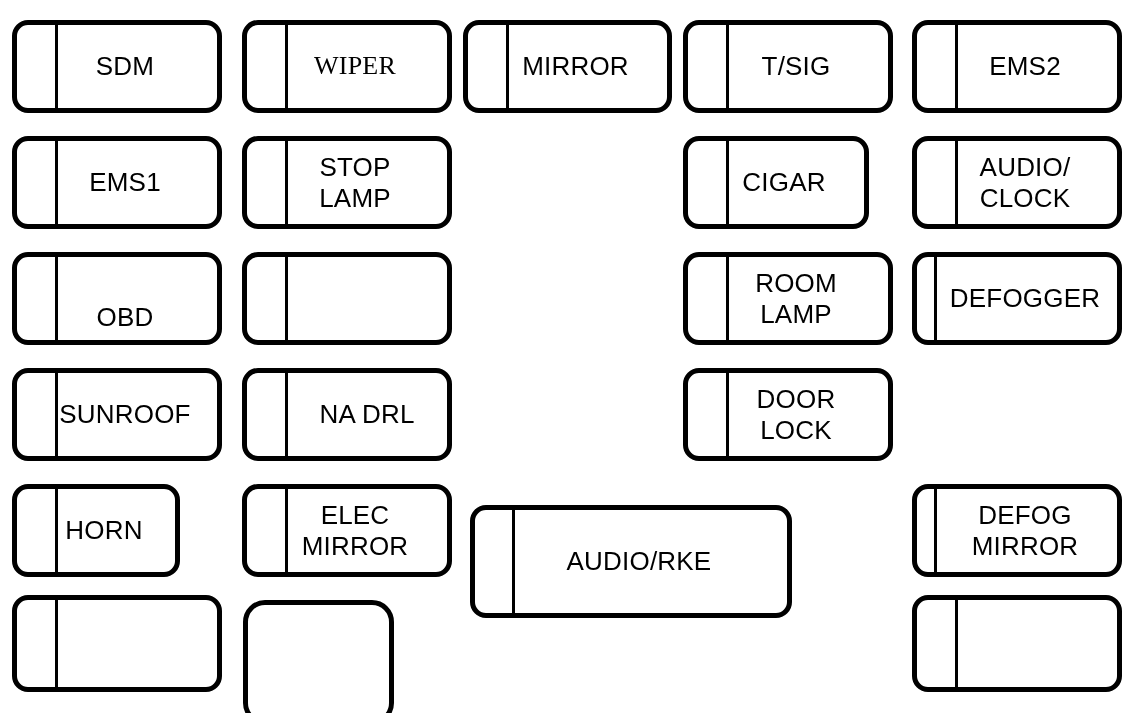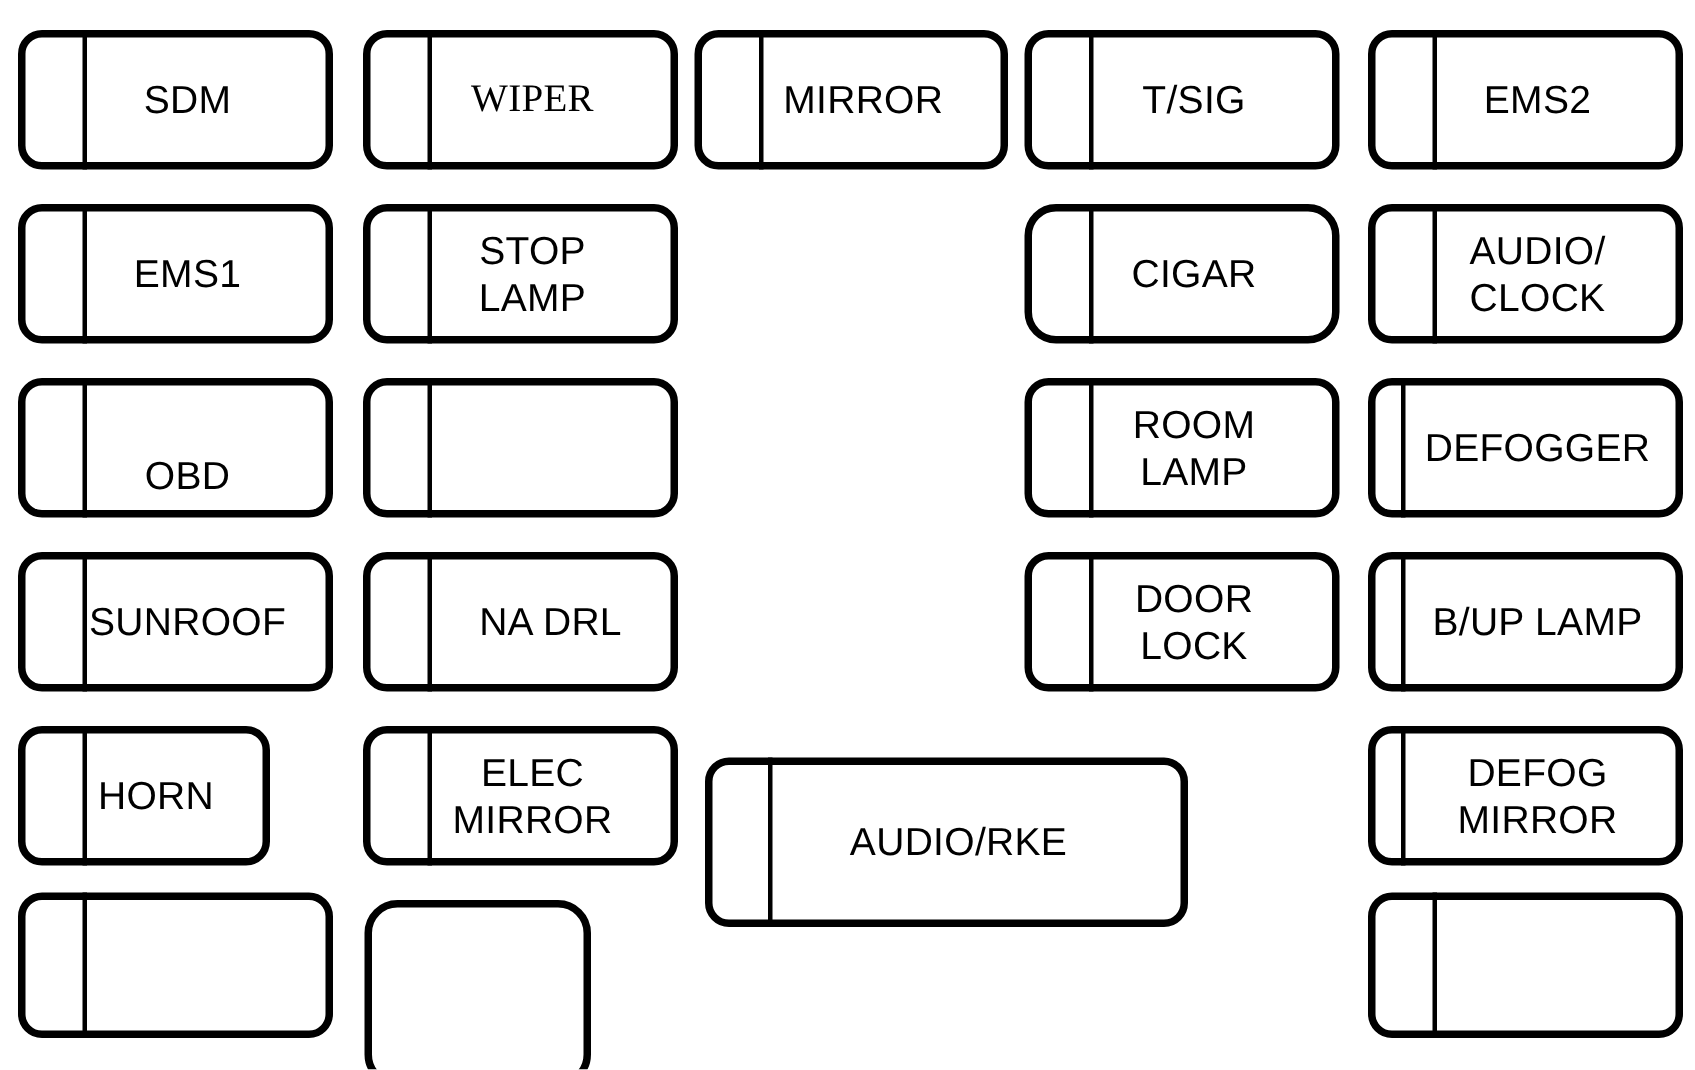--- a/index.html
+++ b/index.html
@@ -82,21 +82,21 @@
     </div>
     <div class="fuse" style="left: 12px; top: 136px; width: 210px; height: 93px; border-color: rgb(0, 0, 0);">
       <span class="divider" style="left: 38px; border-left-color: rgb(0, 0, 0);"></span>
       <span class="label offset" style="color: rgb(0, 0, 0);">EMS1</span>
     </div>
     <div class="fuse" style="left: 242px; top: 136px; width: 210px; height: 93px; border-color: rgb(0, 0, 0);">
       <span class="divider" style="left: 38px; border-left-color: rgb(0, 0, 0);"></span>
       <span class="label offset" style="color: rgb(0, 0, 0);">STOP
 LAMP</span>
     </div>
-    <div class="fuse" style="left: 683px; top: 136px; width: 210px; height: 93px; border-color: rgb(0, 0, 0); border-radius: 21px;">
+    <div class="fuse" style="left: 683px; top: 136px; width: 186px; height: 93px; border-color: rgb(0, 0, 0);">
       <span class="divider" style="left: 38px; border-left-color: rgb(0, 0, 0);"></span>
       <span class="label offset" style="color: rgb(0, 0, 0);">CIGAR</span>
     </div>
     <div class="fuse" style="left: 912px; top: 136px; width: 210px; height: 93px; border-color: rgb(0, 0, 0);">
       <span class="divider" style="left: 38px; border-left-color: rgb(0, 0, 0);"></span>
       <span class="label offset" style="color: rgb(0, 0, 0);">AUDIO/
 CLOCK</span>
     </div>
     <div class="fuse" style="left: 12px; top: 252px; width: 210px; height: 93px; border-color: rgb(0, 0, 0);">
       <span class="divider" style="left: 38px; border-left-color: rgb(0, 0, 0);"></span>
@@ -121,24 +121,20 @@
     </div>
     <div class="fuse" style="left: 242px; top: 368px; width: 210px; height: 93px; border-color: rgb(0, 0, 0);">
       <span class="divider" style="left: 38px; border-left-color: rgb(0, 0, 0);"></span>
       <span class="label offset" style="color: rgb(0, 0, 0); margin-left: 24px;">NA DRL</span>
     </div>
     <div class="fuse" style="left: 683px; top: 368px; width: 210px; height: 93px; border-color: rgb(0, 0, 0);">
       <span class="divider" style="left: 38px; border-left-color: rgb(0, 0, 0);"></span>
       <span class="label offset" style="color: rgb(0, 0, 0);">DOOR
 LOCK</span>
     </div>
-    <div class="fuse" style="left: 912px; top: 368px; width: 210px; height: 93px; border-color: rgb(0, 0, 0);">
-      <span class="divider" style="left: 17px; border-left-color: rgb(0, 0, 0);"></span>
-      <span class="label offset" style="color: rgb(0, 0, 0);">B/UP LAMP</span>
-    </div>
     <div class="fuse" style="left: 12px; top: 484px; width: 168px; height: 93px; border-color: rgb(0, 0, 0);">
       <span class="divider" style="left: 38px; border-left-color: rgb(0, 0, 0);"></span>
       <span class="label offset" style="color: rgb(0, 0, 0);">HORN</span>
     </div>
     <div class="fuse" style="left: 242px; top: 484px; width: 210px; height: 93px; border-color: rgb(0, 0, 0);">
       <span class="divider" style="left: 38px; border-left-color: rgb(0, 0, 0);"></span>
       <span class="label offset" style="color: rgb(0, 0, 0);">ELEC
 MIRROR</span>
     </div>
     <div class="fuse" style="left: 470px; top: 505px; width: 322px; height: 113px; border-color: rgb(0, 0, 0);">

